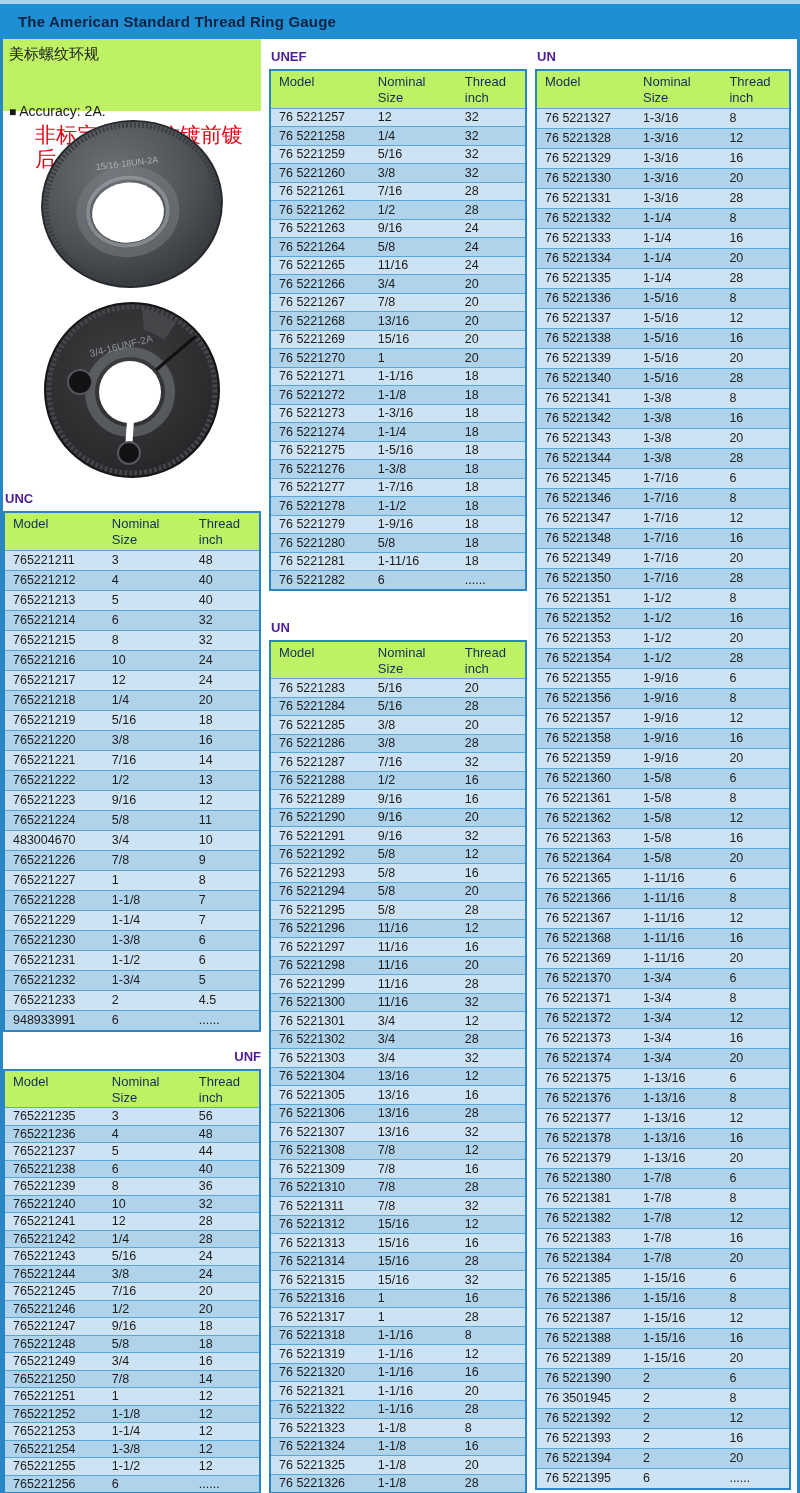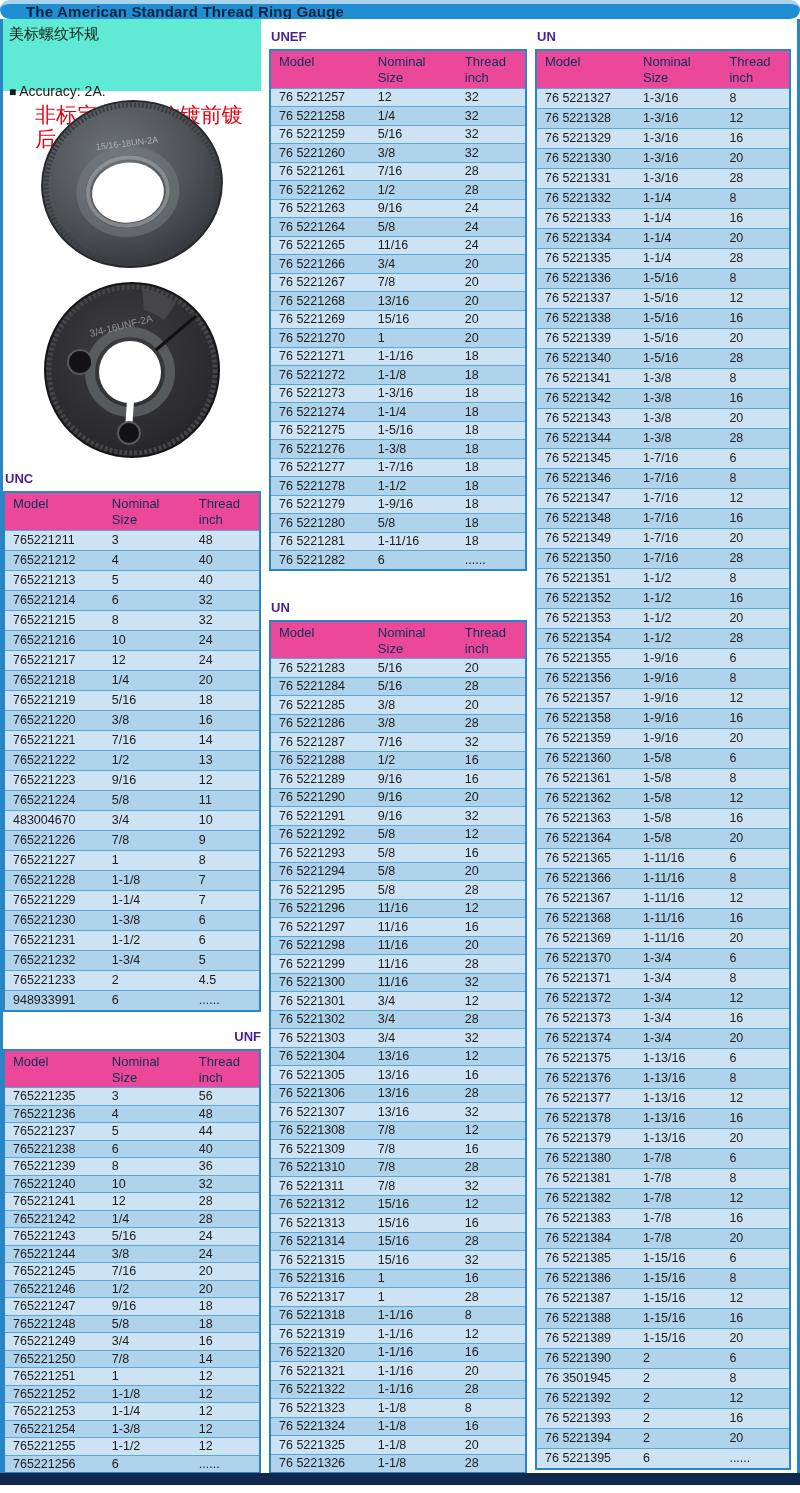--- a/index.html
+++ b/index.html
@@ -1,40 +1,40 @@
 <!DOCTYPE html>
 <html><head>
 <meta charset="utf-8">
 <style>
   html,body{margin:0;padding:0;background:#fff;}
   body{font-family:"Liberation Sans",sans-serif;width:800px;}
   .page{width:800px;height:1493px;overflow:hidden;background:#fff;}
-  .titlebar{box-sizing:border-box;height:19px;background:#1f8ed3;border-top:4px solid #a9d2ec;
-    display:flex;align-items:center;padding-left:26px;border-radius:12px;}
+  .titlebar{box-sizing:border-box;height:39px;background:#1f8ed3;border-top:4px solid #a9d2ec;
+    display:flex;align-items:center;padding-left:18px;}
   .titlebar span{font-size:15px;font-weight:bold;color:#0a2342;letter-spacing:.2px;}
   .content{box-sizing:border-box;height:1454px;display:flex;border-left:3px solid #2a85c5;border-right:3px solid #2a85c5;overflow:hidden;background:#fff;}
   .col{overflow:hidden;}
   .col-left{width:258px;margin-right:8px;}
   .col-mid{width:258px;margin-right:8px;}
   .col-right{width:256px;}
   
-  .info{box-sizing:border-box;height:72px;background:#5eead4;padding:4px 0 0 6px;}
+  .info{box-sizing:border-box;height:72px;background:#bef264;padding:4px 0 0 6px;}
   .cn{font-size:15px;color:#1a1a1a;line-height:21px;}
   .acc{font-size:14px;color:#1a1a1a;line-height:21px;margin-top:37px;}
   .acc .sq{font-size:12px;margin-right:3px;}
   .red{font-size:21px;font-weight:normal;color:#e60012;line-height:24px;padding-left:26px;}
   
   .photo{height:185px;display:flex;align-items:center;justify-content:center;background:#fff;}
   
   .sec{box-sizing:border-box;height:30px;padding:10px 0 0 2px;font-size:13px;font-weight:bold;color:#4c1d95;background:#fff;}
   .sec-gap-left{height:37px;padding-top:17px;text-align:right;}
   .sec-gap-mid{height:49px;padding-top:29px;}
   
   table.t{width:100%;border-collapse:collapse;border:2px solid #2a85c5;table-layout:fixed;}
-  table.t th{box-sizing:border-box;height:38px;background:#ec4899;color:#0d3056;font-weight:normal;
+  table.t th{box-sizing:border-box;height:38px;background:#bef264;color:#0d3056;font-weight:normal;
     font-size:13px;text-align:left;vertical-align:top;padding:3px 0 0 8px;line-height:16px;}
   table.t td{font-size:12.5px;color:#1c1c1c;padding:0 0 0 8px;border-top:1px solid #58a7da;vertical-align:middle;}
   table.t th:nth-child(1),table.t td:nth-child(1){width:39%;}
   table.t th:nth-child(2),table.t td:nth-child(2){width:34%;}
   table.t th:nth-child(3),table.t td:nth-child(3){width:27%;}
   table.t tbody tr:nth-child(odd) td{background:#cde3f3;}
   table.t tbody tr:nth-child(even) td{background:#b0d3ec;}
   .t-unc td{height:19px;}
   .t-unf td{height:16.5px;}
   .t-unef td{height:17.5px;}

